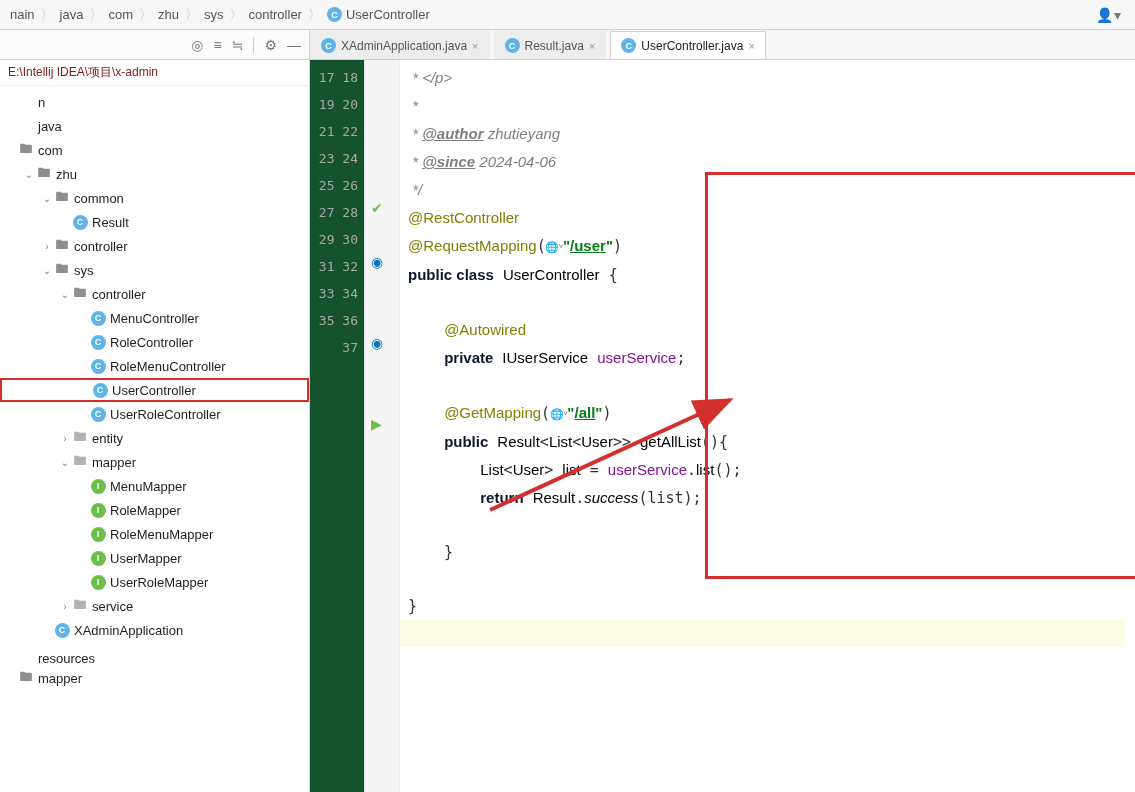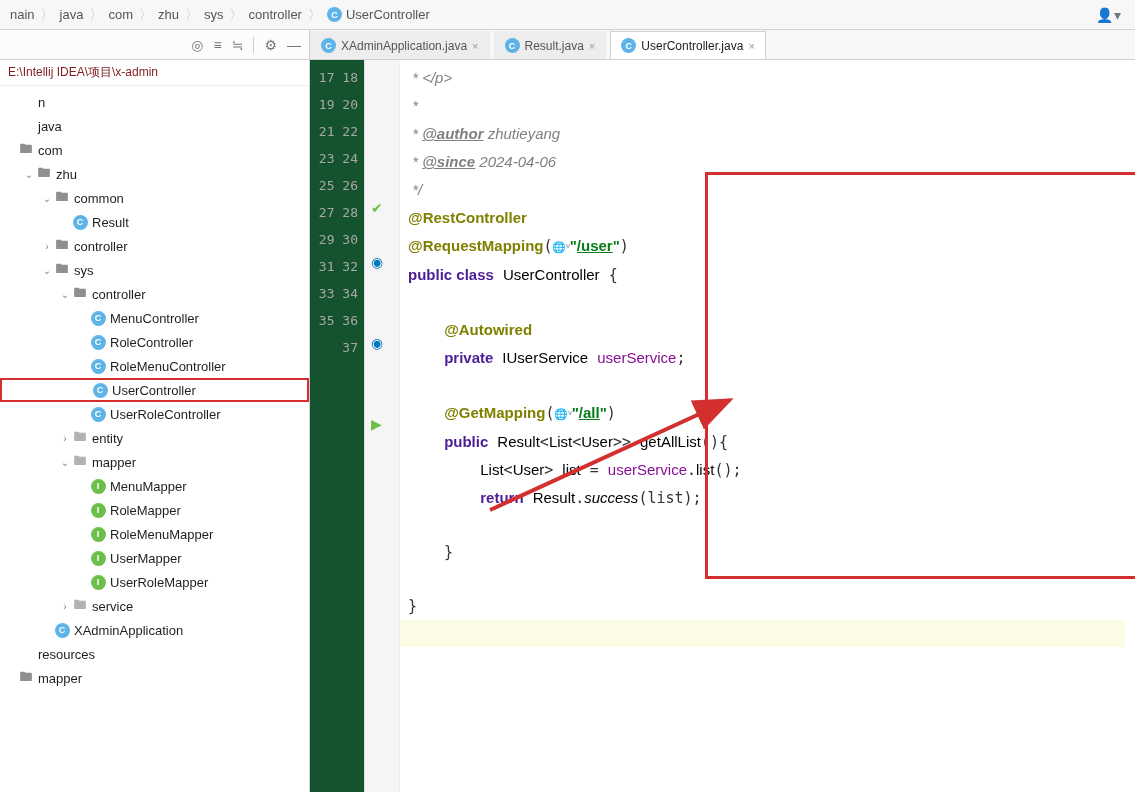--- a/index.html
+++ b/index.html
@@ -45,22 +45,22 @@
     .tab { height:28px; display:flex; align-items:center; gap:5px; padding:0 10px; border:1px solid transparent; border-bottom:none; background:#ededed; margin-right:4px; cursor:pointer; color:#555; font-size:12px; }
     .tab.active { background:#fff; border-color:#d1d1d1; color:#222; }
     .tab .close { color:#999; font-size:11px; cursor:pointer; }
 
     
     .editor { flex:1; display:flex; background:#fff; position:relative; overflow:hidden; }
     .gutter { width:55px; background:#14532d; border-right:1px solid #e0e0e0; color:#a8a8a8; text-align:right; padding:4px 6px 0 0; font-family:Consolas,monospace; font-size:13px; line-height:27px; }
     .gutter2 { width:35px; background:#f5f5f5; border-right:1px solid #eee; position:relative; }
     .gmark { position:absolute; left:6px; font-size:14px; }
     .code { flex:1; padding:4px 10px 0 8px; font-family:Consolas,monospace; font-size:15px; line-height:27px; white-space:pre; position:relative; }
-    .kw { color:#4c1d95; font-weight:bold; }
-    .ann { color:#808000;font-weight:bold; }
+    .kw { color:#0f172a; font-weight:bold; }
+    .ann { color:#808000; }
     .cmt { color:#808080; font-style:italic; }
     .cmtk { color:#808080; font-style:italic; font-weight:bold; text-decoration:underline; }
     .str { color:#067d17; font-weight:bold; }
     .cls { color:#000; }
     .fld { color:#871094; }
     .mth { color:#000; }
     .mthi { color:#000; font-style:italic; }
     .lit { color:#000; }
     .url { text-decoration:underline; }
     .globe { color:#888; font-size:11px; }
@@ -243,21 +243,21 @@
           </span>
           <span class="nLabel">service</span>
         </div>
         <div class="node" style="padding-left: 40px;">
           <span class="arrow blank">·</span>
           <span class="fIcon">
             <span class="fClass">C</span>
           </span>
           <span class="nLabel">XAdminApplication</span>
         </div>
-        <div class="node" style="padding-left: 4px;">
+        <div class="node" style="padding-left: 4px; align-items: flex-end;">
           <span class="arrow blank">·</span>
           <span class="fIcon"></span>
           <span class="nLabel">resources</span>
         </div>
         <div class="node" style="padding-left: 4px;">
           <span class="arrow blank">·</span>
           <span class="fIcon">
             <span class="fFolder">🖿</span>
           </span>
           <span class="nLabel">mapper</span>

